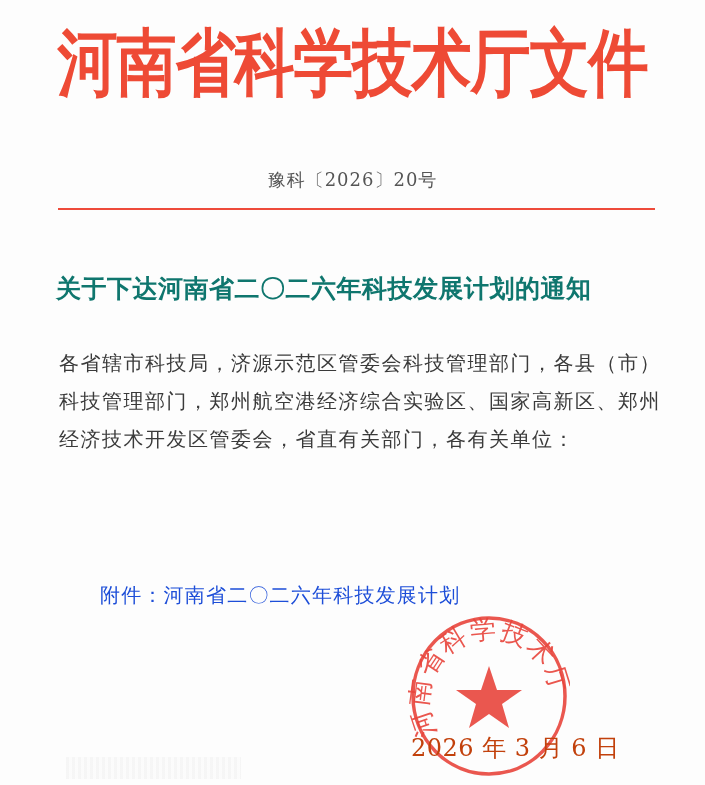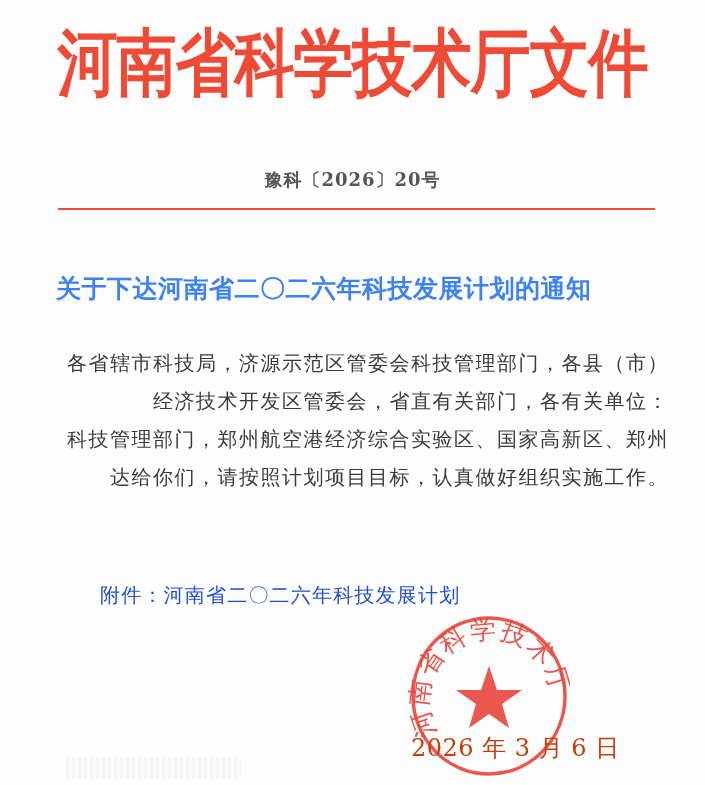--- a/index.html
+++ b/index.html
@@ -8,34 +8,34 @@
     font-family: "DejaVu Serif", "Liberation Serif", serif; color: #333;
   }
   .masthead {
     position: absolute; left: 0; top: 18px; width: 705px; text-align: center;
     font-family: "DejaVu Serif", "Liberation Serif", serif;
     font-size: 60px; font-weight: bold; color: #ee4a35; letter-spacing: -1px;
     transform: scaleY(1.22); transform-origin: top center; line-height: 72px;
   }
   .docnum {
     position: absolute; left: 0; top: 168px; width: 705px; text-align: center;
-    font-size: 18px; color: #555; letter-spacing: 1px; font-weight: bold;
+    font-size: 18px; color: #555; letter-spacing: 1px;
   }
   .red-rule {
     position: absolute; left: 58px; top: 208px; width: 597px; height: 2px; background: #ee4b3b;
   }
   .title {
     position: absolute; left: 56px; top: 272px; width: 620px;
-    font-size: 25px; font-weight: bold; color: #3b82f6; letter-spacing: 0.5px; white-space: nowrap;
+    font-size: 25px; font-weight: bold; color: #0f766e; letter-spacing: 0.5px; white-space: nowrap;
   }
   .para {
     position: absolute; left: 59px; width: 610px; font-size: 20px; line-height: 38px; color: #3a3a3a;
     letter-spacing: 1.5px; margin: 0;
   }
-  .para .line { display: block; white-space: nowrap; text-align: right; }
+  .para .line { display: block; white-space: nowrap; }
   .p1 { top: 344px; }
   .p2 { top: 458px; }
   .attach { position: absolute; left: 100px; top: 582px; font-size: 20px; color: #1d4ed8; letter-spacing: 1.2px; white-space: nowrap; }
   .stamp { position: absolute; left: 408px; top: 614px; width: 162px; height: 164px; }
   .date {
     position: absolute; left: 411px; top: 732px; font-size: 24px; color: #c2410c; white-space: nowrap; letter-spacing: 0.5px; text-align: right;
   }
   .smudge { position: absolute; left: 66px; top: 757px; width: 175px; height: 22px;
     background: repeating-linear-gradient(90deg, #f1f1f1 0 3px, #fafafa 3px 6px); opacity: 0.6; }
 </style>
@@ -43,26 +43,25 @@
 <body>
 
 <div class="masthead">河南省科学技术厅文件</div>
 <div class="docnum">豫科〔2026〕20号</div>
 <div class="red-rule"></div>
 
 <div class="title">关于下达河南省二〇二六年科技发展计划的通知</div>
 
 <p class="para p1">
   <span class="line">各省辖市科技局，济源示范区管委会科技管理部门，各县（市）</span>
+  <span class="line">科技管理部门，郑州航空港经济综合实验区、国家高新区、郑州</span>
   <span class="line">经济技术开发区管委会，省直有关部门，各有关单位：</span>
-  <span class="line">科技管理部门，郑州航空港经济综合实验区、国家高新区、郑州</span>
 </p>
 
 <p class="para p2">
-  <span class="line">达给你们，请按照计划项目目标，认真做好组织实施工作。</span>
 </p>
 
 <div class="attach">附件：河南省二〇二六年科技发展计划</div>
 
 <svg class="stamp" viewBox="0 0 162 164">
   <defs>
     <path id="sealArc" d="M 36 128 A 62 62 0 1 1 128 128"></path>
   </defs>
   <ellipse cx="81" cy="82" rx="76" ry="78" fill="none" stroke="#e8453c" stroke-width="3.5" opacity="0.9"></ellipse>
   <text font-family="DejaVu Serif, serif" font-size="26" fill="#e8453c" opacity="0.9" letter-spacing="2">

